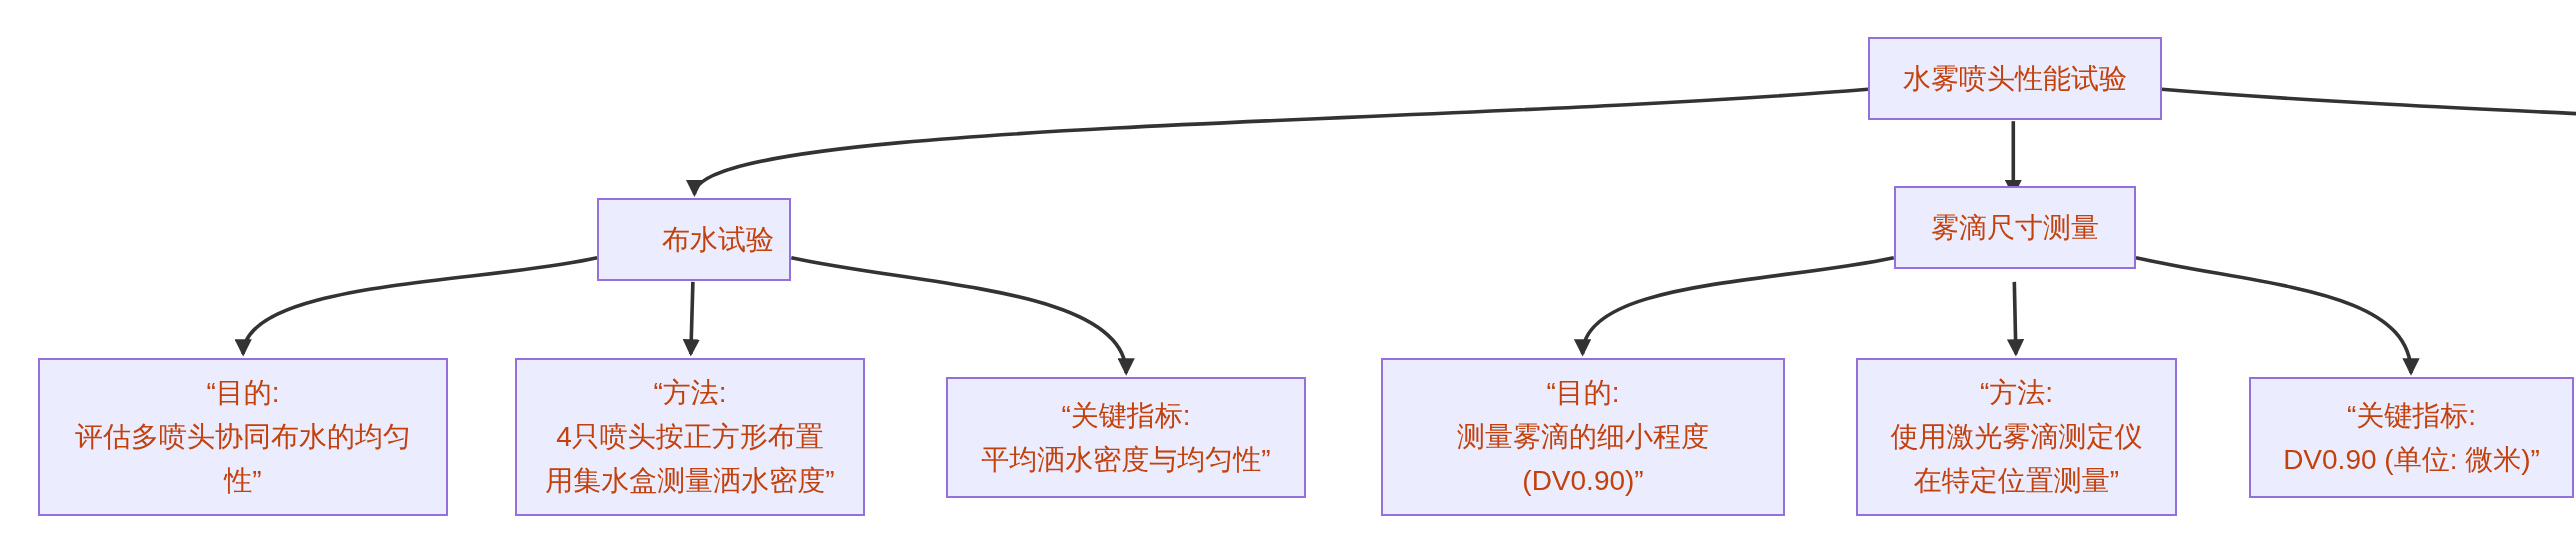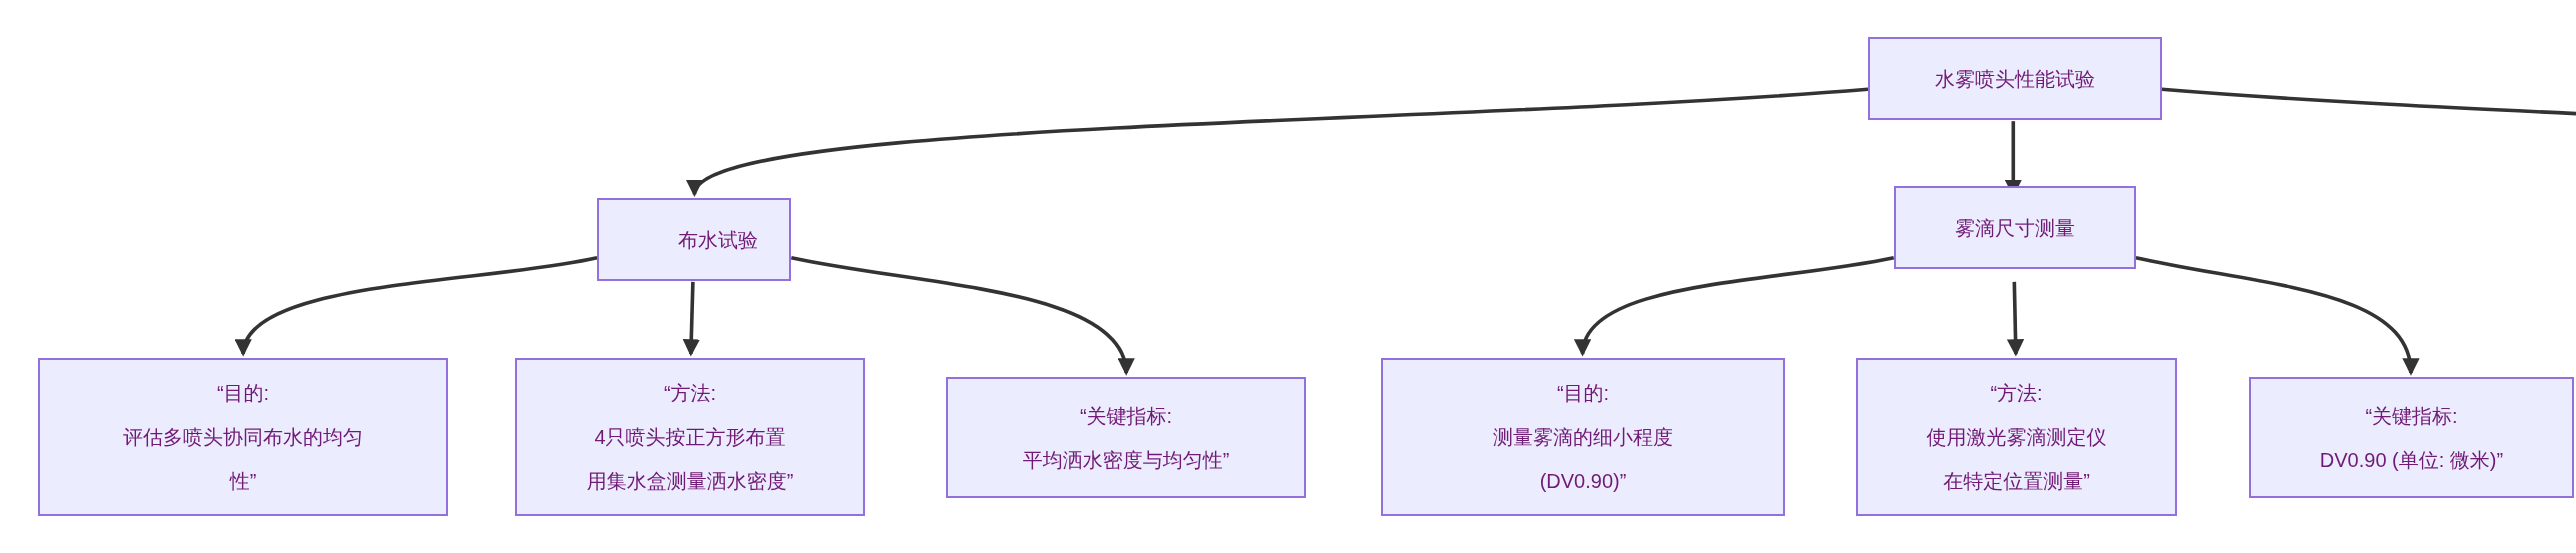--- a/index.html
+++ b/index.html
@@ -21,23 +21,23 @@
     box-sizing: border-box;
     background: #ECECFF;
     border: 2.1px solid #9370DB;
     display: flex;
     align-items: center;
     justify-content: center;
     text-align: center;
   }
   .node .label {
     white-space: pre-line;
-    font-size: 20px;
+    font-size: 28px;
     line-height: 44px;
-    color: #701a75;
+    color: #c2410c;
   }
   
   #node-root   { left: 1868px; top: 37px;  width: 294px; height: 83px; }
   #node-b0     { left: 597px; top: 198px; width: 194px; height: 83px; padding-left: 48px; }
   #node-b1     { left: 1894px; top: 186px; width: 242px; height: 83px; }
   #node-l0     { left: 38px;   top: 358px; width: 410px; height: 158px; }
   #node-l1     { left: 515px; top: 358px; width: 350px; height: 158px; }
   #node-l2     { left: 946px; top: 377px; width: 360px; height: 121px; }
   #node-l3     { left: 1381px; top: 358px; width: 404px; height: 158px; }
   #node-l4     { left: 1856px; top: 358px; width: 321px; height: 158px; }

